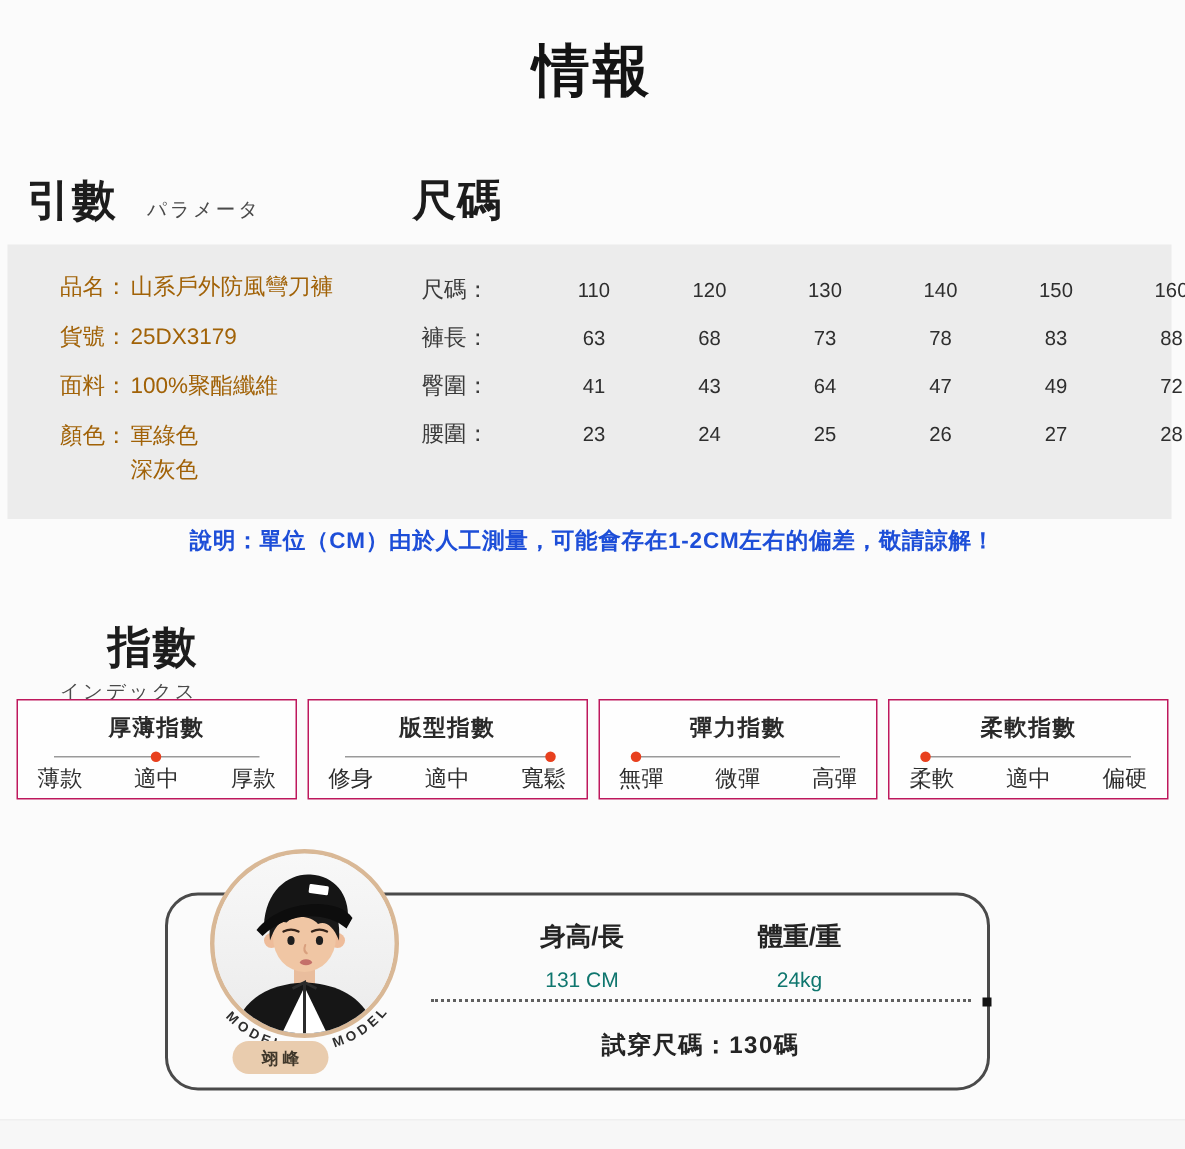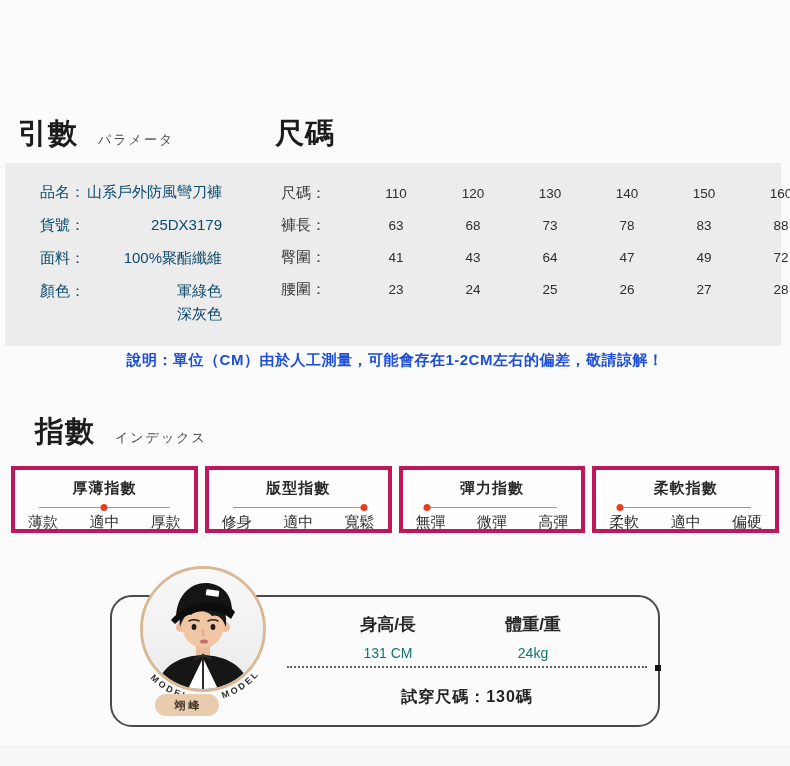--- a/index.html
+++ b/index.html
@@ -13,43 +13,43 @@
   
   .page-title { position:absolute; top:22px; left:0; width:100%; text-align:center;
     font-size:38px; font-weight:700; color:#141414; letter-spacing:2px; }
 
   
   .sec-head { position:absolute; display:flex; align-items:flex-end;text-align:right; }
   .sec-head .h-big { font-size:29px; font-weight:600; color:#1c1c1c; letter-spacing:1px; }
   .sec-head .h-sub { font-size:13px; color:#4a4a4a; margin-left:20px; margin-bottom:5px; letter-spacing:2px; }
   .params-head { left:18px; top:114px; }
   .size-head { left:275px; top:114px; }
-  .index-head { left:35px; top:412px; }
+  .index-head { left:20px; top:412px;flex-direction:column; }
 
   
   .panel { position:absolute; left:5px; top:163px; width:776px; height:183px; background:#ececec; }
 
   .details { position:absolute; left:35px; top:12px; }
-  .d-row { display:flex; font-size:15px; color:#0c4a6e; line-height:33px; font-weight:500;justify-content:space-between; }
+  .d-row { display:flex; font-size:15px; color:#a16207; line-height:33px; font-weight:500; }
   .d-label { min-width:47px; white-space:pre; }
   .d-value { white-space:pre; }
   .d-row.color2 { line-height:22px; margin-top:-4px; }
 
   .size-table { position:absolute; left:276px; top:14px; }
   .t-row { display:flex; align-items:center; height:32px;gap:21px; }
   .t-label { width:66px; font-size:15px; color:#3a3a3a; font-weight:500; }
   .t-cell { width:56px; text-align:center; font-size:13.5px; color:#2e2e2e; font-weight:500; }
 
   
   .note { position:absolute; top:351px; left:0; width:100%; text-align:center;
     font-size:15px; font-weight:700; color:#1d4ed8; letter-spacing:0.5px; }
 
   
   .idx-row { position:absolute; left:11px; top:466px; width:768px; display:flex; gap:7px; }
-  .idx-card { flex:1; height:67px; background:#fefefe; border:4px solid #be185d; }
+  .idx-card { flex:1; height:67px; background:#fefefe; border:1px solid #be185d; }
   .idx-title { text-align:center; margin-top:9px; font-size:15px; font-weight:600; color:#2a2a2a; letter-spacing:1px; }
   .idx-slider { position:relative; height:13px; margin-top:2px; }
   .idx-line { position:absolute; left:24px; right:24px; top:7px; border-top:1px solid #9a9a9a; }
   .idx-dot { position:absolute; top:4px; width:7px; height:7px; border-radius:50%;
     background:#e8401e; transform:translateX(-50%); left:50%; }
   .idx-labels { display:flex; justify-content:space-between; padding:0 13px; margin-top:0;
     font-size:15px; color:#2e2e2e; font-weight:500; }
 
   
   .model-box { position:absolute; left:110px; top:595px; width:550px; height:132px;
@@ -75,20 +75,21 @@
     font-size:16px; font-weight:700; color:#242424; letter-spacing:1px; }
 
   .footer-strip { position:absolute; left:0; top:746px; width:100%; height:20px;
     background:#f7f7f7; border-top:1px solid #efefef; }
 </style>
 </head>
 <body>
 
 <div class="page">
 
+  <div class="page-title">情報</div>
 
   <div class="sec-head params-head">
     <span class="h-big">引數</span>
     <span class="h-sub">パラメータ</span>
   </div>
   <div class="sec-head size-head">
     <span class="h-big">尺碼</span>
   </div>
 
   <div class="panel">

